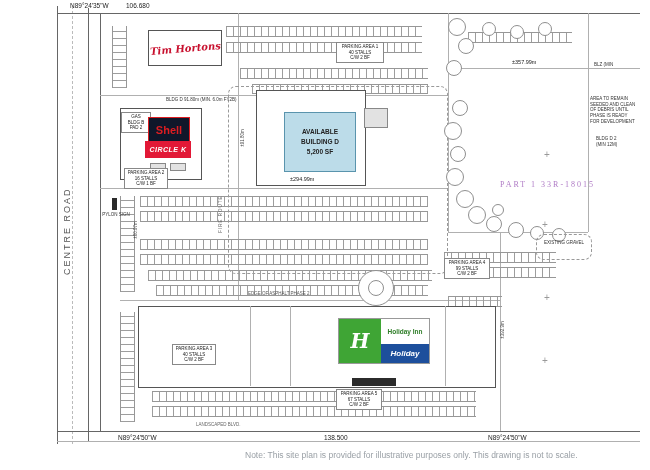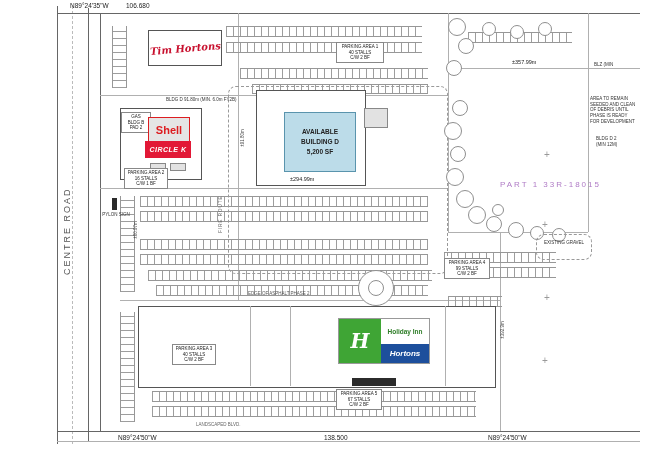--- a/index.html
+++ b/index.html
@@ -21,21 +21,21 @@
   .t5{font-size:5.5px;line-height:1.2;color:#222;white-space:pre-line;}
   .t6{font-size:6.5px;line-height:1.2;color:#222;white-space:nowrap;}
   .lbl-box{position:absolute;background:#fff;border:1px solid #888;padding:1px 2px;
         text-align:center;font-size:4.5px;line-height:1.25;white-space:pre-line;}
   .rotc{transform:rotate(-90deg);transform-origin:center;text-align:center;white-space:nowrap;}
   .centre-road{font-size:9px;letter-spacing:2px;color:#555;}
   .fire-route{font-size:4.5px;letter-spacing:1px;color:#666;}
   .dimv{font-size:4.5px;color:#444;}
   .tim{font-family:"DejaVu Serif",serif;font-style:italic;font-weight:bold;
         font-size:10px;color:#C8102E;transform:rotate(-5deg);white-space:nowrap;}
-  .shell-box{position:absolute;background:#e5e5e5;border:1px solid #DD1D21;
+  .shell-box{position:absolute;background:#0f172a;border:1px solid #DD1D21;
         display:flex;align-items:center;justify-content:center;}
   .shell-txt{font-weight:bold;font-size:11px;color:#DD1D21;}
   .ck-box{position:absolute;background:#E21836;display:flex;align-items:center;justify-content:center;}
   .ck-txt{font-style:italic;font-weight:bold;font-size:7px;color:#fff;letter-spacing:.5px;white-space:nowrap;}
   .avail{position:absolute;background:#BCDCE9;border:1px solid #5a94ad;display:flex;
         align-items:center;justify-content:center;text-align:center;}
   .avail-txt{font-size:6.5px;font-weight:bold;line-height:1.5;white-space:pre-line;}
   .wendys-box{position:absolute;background:#CE2029;display:flex;align-items:center;justify-content:center;}
   .wendys-txt{font-family:"DejaVu Serif",serif;font-style:italic;font-weight:bold;
         font-size:9px;color:#fff;white-space:nowrap;}
@@ -153,35 +153,35 @@
   <div class="lnl" style="left:250px;top:306px;width:1px;height:80px;"></div>
   <div class="lnl" style="left:290px;top:306px;width:1px;height:80px;"></div>
   <div class="lnl" style="left:445px;top:306px;width:1px;height:80px;"></div>
   <div class="hie" style="left:338px;top:318px;width:90px;height:44px;">
     <div class="hie-green">
       <span class="hie-h">H</span>
     </div>
     <div class="hie-right">
       <span class="hie-hi">Holiday Inn</span>
       <div class="hie-blue">
-        <span class="hie-ex">Hortons</span>
+        <span class="hie-ex">Holiday</span>
       </div>
     </div>
   </div>
   <div class="dark-fill" style="left:352px;top:378px;width:44px;height:8px;"></div>
   <div class="dark-fill" style="left:112px;top:198px;width:5px;height:12px;"></div>
 
   <div class="abs t6" style="left:70px;top:2px;">N89°24'35"W</div>
   <div class="abs t6" style="left:126px;top:2px;">106.680</div>
   <div class="abs t6" style="left:118px;top:434px;">N89°24'50"W</div>
   <div class="abs t6" style="left:324px;top:434px;">138.500</div>
   <div class="abs t6" style="left:488px;top:434px;">N89°24'50"W</div>
   <div class="abs t5" style="left:512px;top:59px;">±357.99m</div>
   <div class="abs t5" style="left:290px;top:176px;">±294.99m</div>
-  <div class="abs part-lbl" style="left:500px;top:180px;">PART 1 33R-18015</div>
+  <div class="abs part-lbl" style="left:500px;top:180px;font-family:Liberation Serif, serif;">PART 1 33R-18015</div>
   <div class="abs t4" style="left:166px;top:97px;width:80px;white-space:nowrap;">BLDG D 91.80m (MIN. 6.0m FY2B)</div>
   <div class="abs rotc dimv" style="left:219px;top:134px;width:50px;height:8px;">±91.80m</div>
   <div class="abs rotc dimv" style="left:112px;top:226px;width:50px;height:8px;">±60.97m</div>
   <div class="abs rotc dimv" style="left:479px;top:326px;width:50px;height:8px;">±392.9m</div>
 
   <div class="abs rotc centre-road" style="left:28px;top:229px;width:80px;height:12px;">CENTRE ROAD</div>
   <div class="abs rotc fire-route" style="left:192px;top:210px;width:60px;height:8px;">FIRE ROUTE</div>
   <div class="abs t4" style="left:196px;top:422px;color:#666;white-space:nowrap;">LANDSCAPED BLVD.</div>
 
   <div class="lbl-box" style="left:336px;top:42px;width:42px;">PARKING AREA 1
@@ -206,14 +206,15 @@
 PHASE IS READY
 FOR DEVELOPMENT</div>
   <div class="abs t4" style="left:594px;top:62px;width:46px;">BLZ (MIN</div>
   <div class="abs t4" style="left:596px;top:136px;width:46px;">BLDG D 2
 (MIN 12M)</div>
   <div class="dash-box" style="left:536px;top:234px;width:54px;height:24px;"></div>
   <div class="abs t4" style="left:540px;top:240px;width:48px;text-align:center;">EXISTING GRAVEL</div>
   <div class="abs t4" style="left:248px;top:291px;width:80px;white-space:nowrap;color:#555;">EDGE OF ASPHALT PHASE 2</div>
   <div class="abs t4" style="left:98px;top:212px;width:36px;text-align:center;">PYLON SIGN</div>
 
+  <div class="abs note-txt" style="left:245px;top:450px;">Note: This site plan is provided for illustrative purposes only. This drawing is not to scale.</div>
 
 </div>
 
 </body></html>

